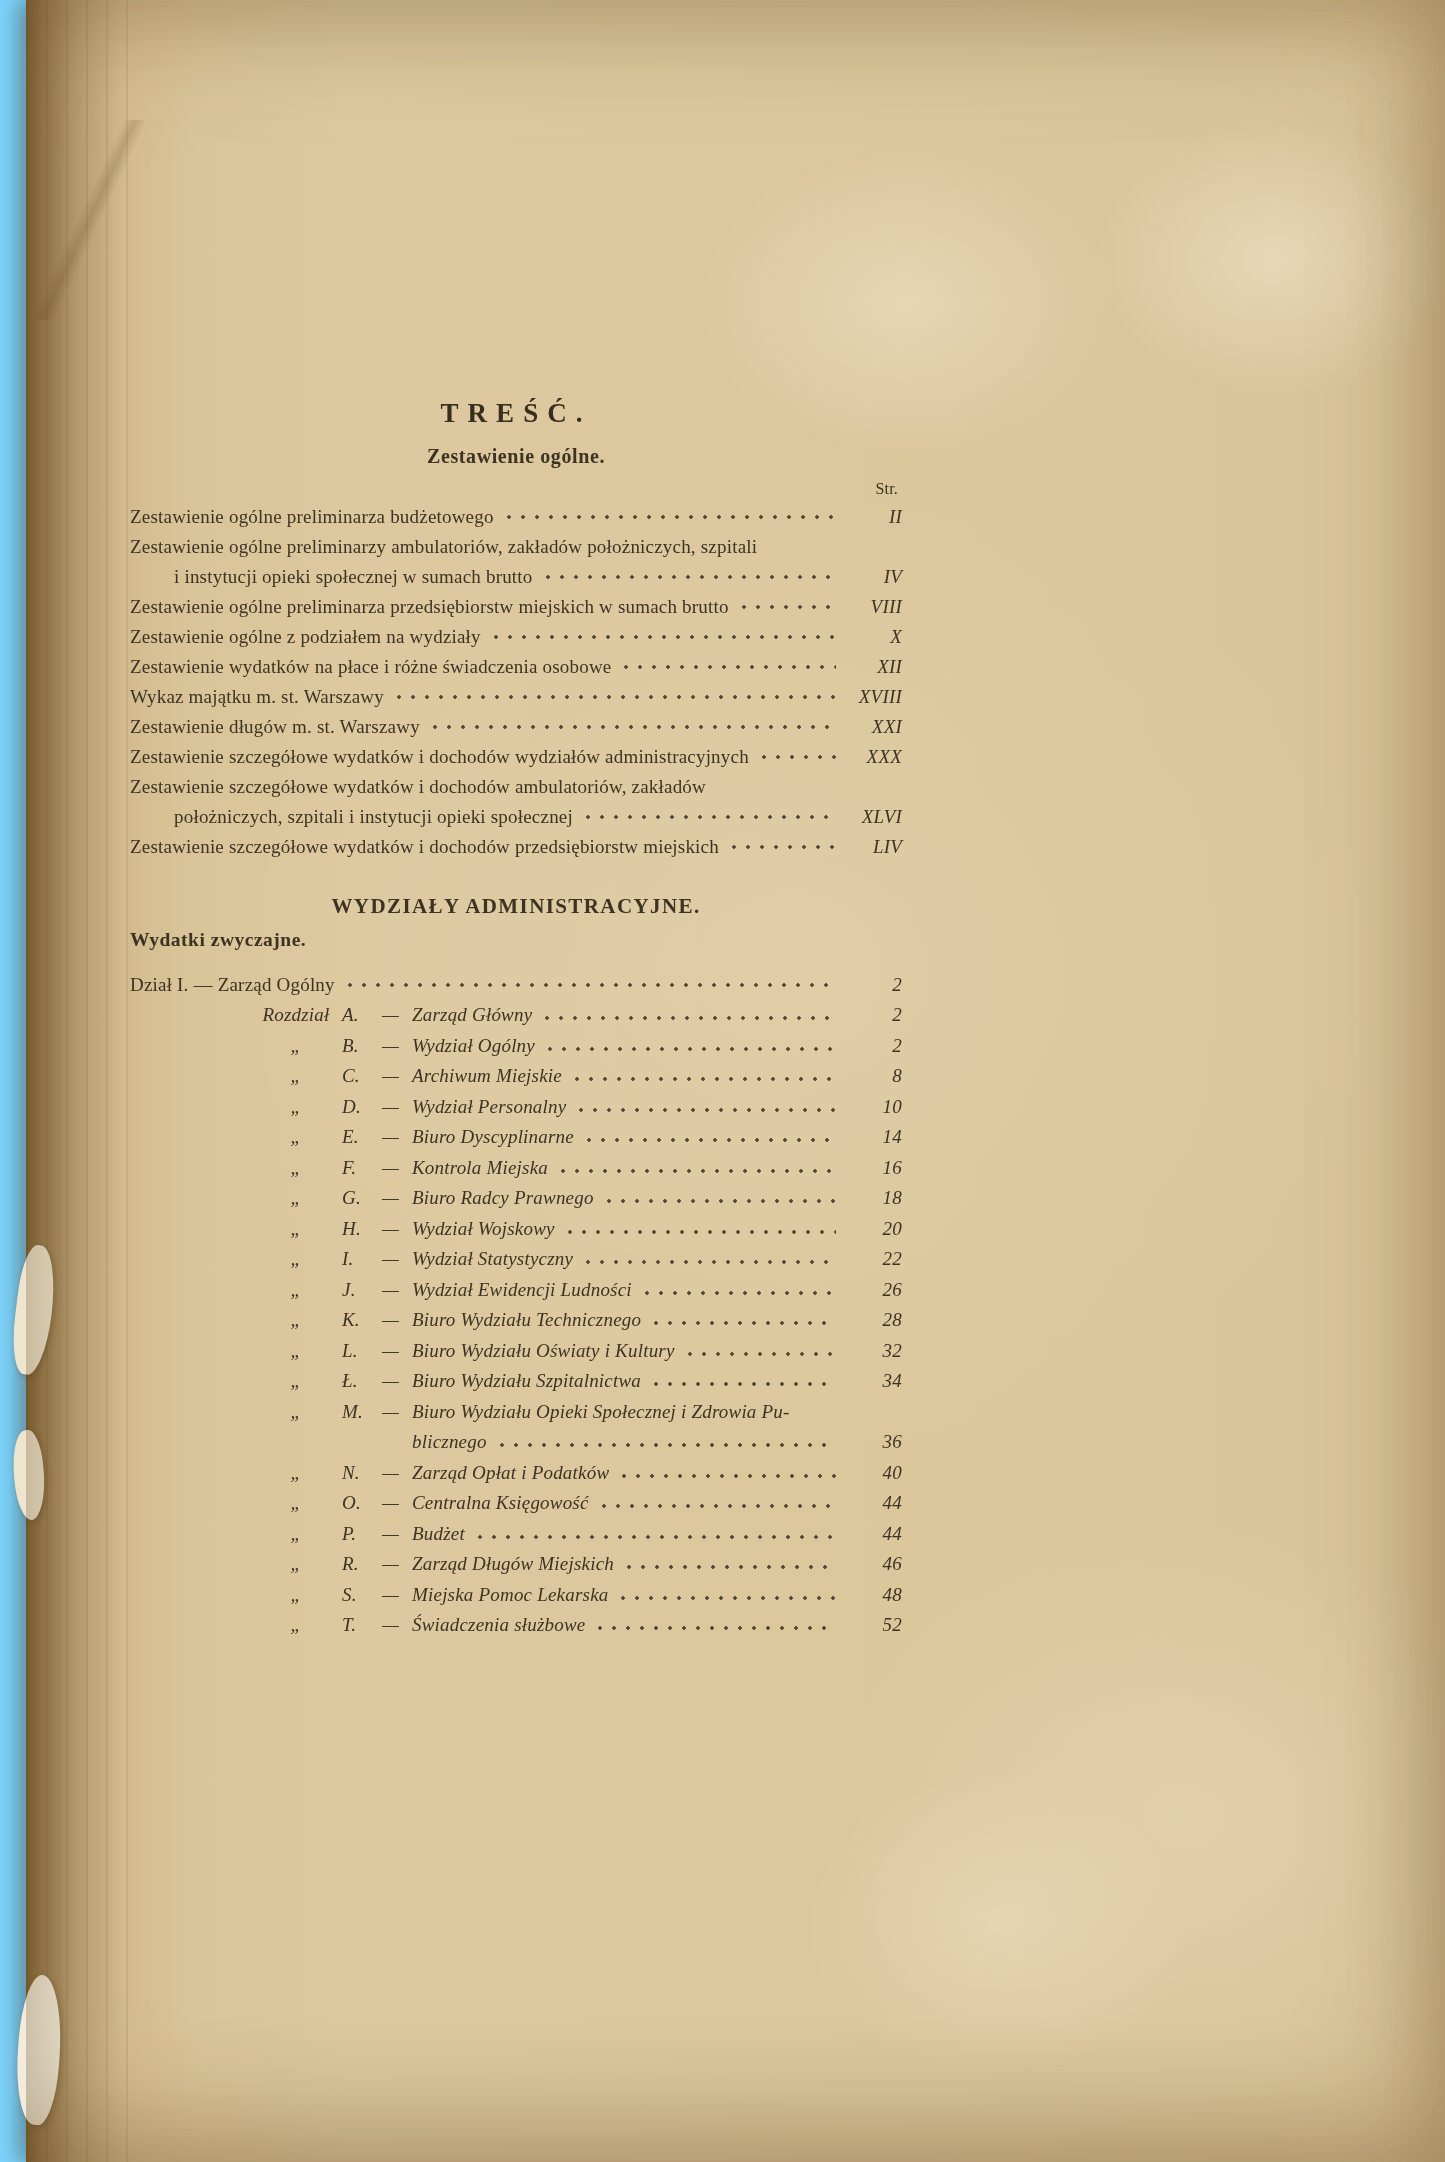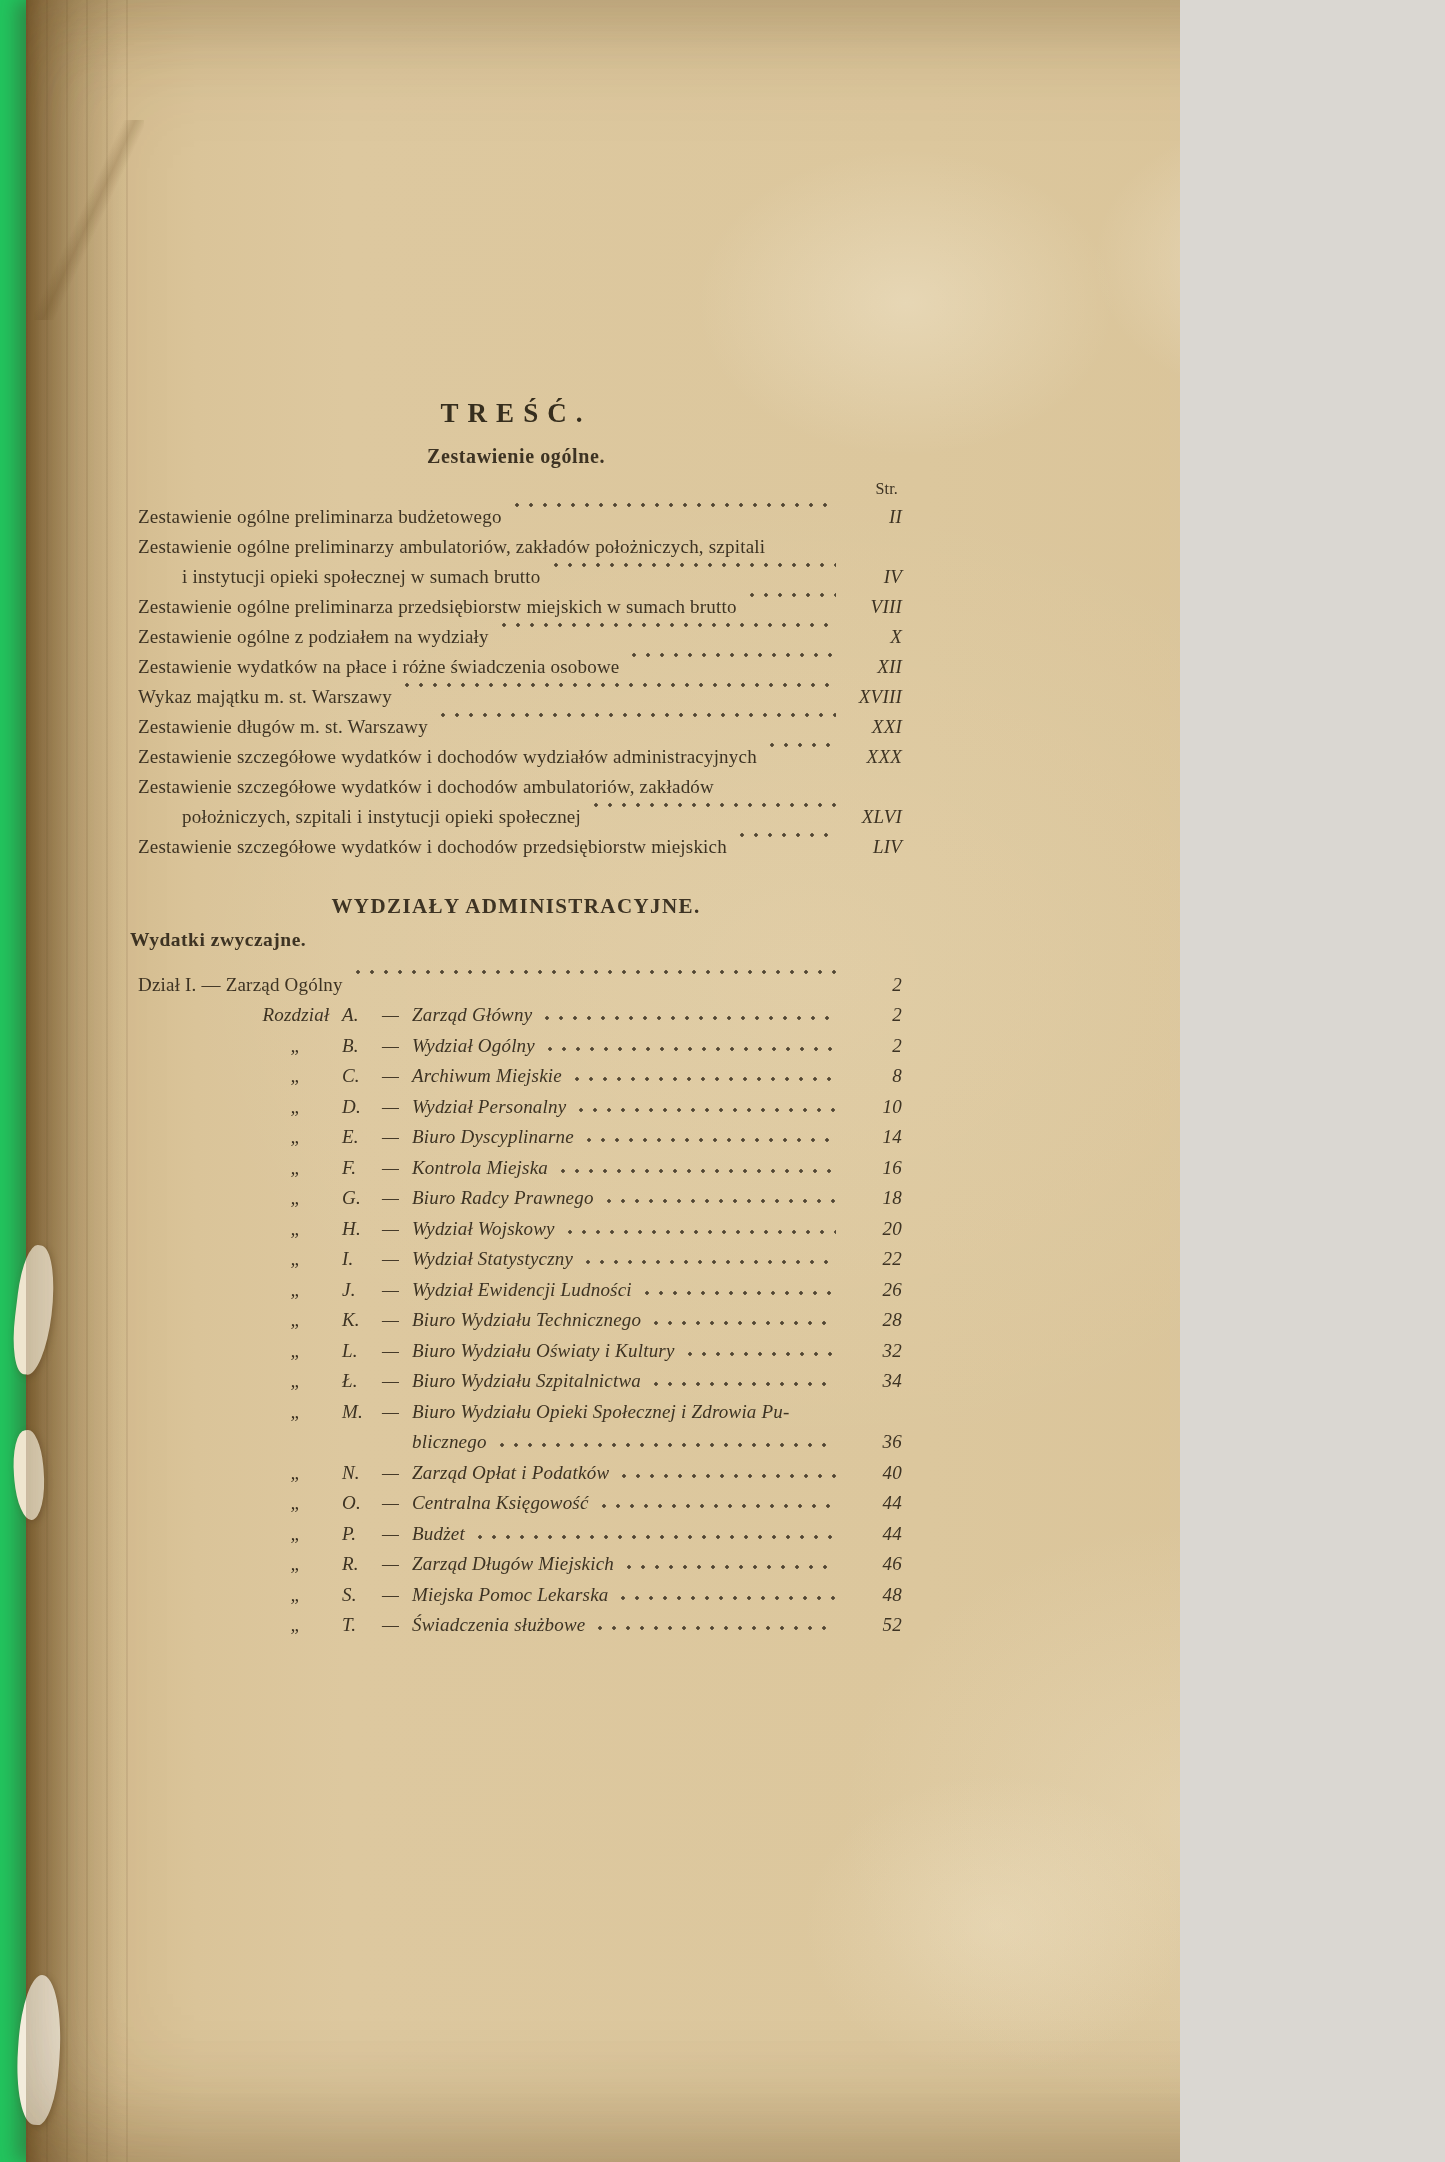--- a/index.html
+++ b/index.html
@@ -2,23 +2,23 @@
 <html><head>
 <meta charset="utf-8">
 <style>
   html, body { margin: 0; padding: 0; }
   body {
     background: #dad7d2;
     font-family: "Liberation Serif", "DejaVu Serif", serif;
   }
   .scan {
     position: relative;
-    width: 1180px;
+    width: 1445px;
     height: 2162px;
-    background: #22c55e;
+    background: #7dd3fc;
     overflow: hidden;
   }
   .book-page {
     position: absolute;
     left: 26px; top: 0;
     width: 1419px; height: 2162px;
     background:
       radial-gradient(ellipse 300px 220px at 62% 14%, rgba(255,250,235,0.30), transparent 70%),
       radial-gradient(ellipse 260px 200px at 88% 12%, rgba(255,250,238,0.35), transparent 70%),
       radial-gradient(ellipse 500px 420px at 82% 84%, rgba(246,236,212,0.28), transparent 70%),
@@ -81,23 +81,22 @@
   }
   .str-label {
     text-align: right;
     font-size: 16px;
     margin-top: 12px;
     margin-bottom: 4px;
     padding-right: 4px;
   }
   .row {
     display: flex;
-    align-items: flex-start;
+    align-items: center;
     line-height: 30px;
-    margin-left: 8px;
   }
   .indent { padding-left: 44px; }
   .leader {
     flex: 1 1 auto;
     min-width: 10px;
     height: 6px;
     margin: 0 6px 0 12px;
     background-image: radial-gradient(circle at 3px 3px, rgba(62,52,36,0.88) 1.5px, rgba(0,0,0,0) 2px);
     background-size: 14px 6px;
     background-repeat: repeat-x;

